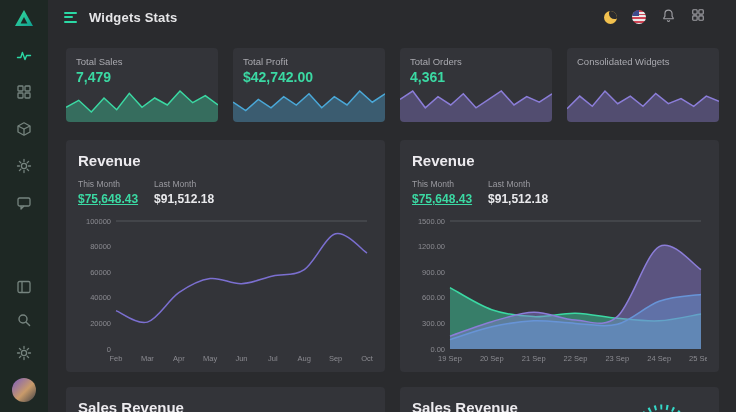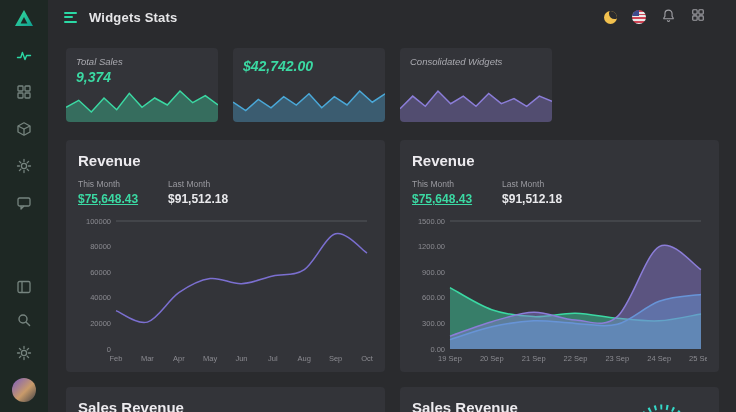--- a/index.html
+++ b/index.html
@@ -33,30 +33,30 @@
   .moon::after{content:"";position:absolute;left:5px;top:-3px;width:11px;height:11px;border-radius:50%;background:#2a2b2e;}
   .flag{width:14px;height:14px;border-radius:50%;position:relative;overflow:hidden;
     background:repeating-linear-gradient(180deg,#cf4455 0 1.8px,#e9e9e9 1.8px 3.6px);}
   .flag::after{content:"";position:absolute;left:0;top:0;width:7px;height:6px;background:#3e4a8c;}
 
   
   .content{padding:14px 17px 0 18px;flex:1;min-height:0;}
   .card{background:#333439;border-radius:4px;}
   .stats{display:grid;grid-template-columns:repeat(4,1fr);gap:15px;}
   .stat-card{height:74px;display:flex;flex-direction:column;overflow:hidden;}
-  .stat-meta{padding:8px 10px 0;font-style:italic;}
+  .stat-meta{padding:8px 10px 0;}
   .stat-label{font-size:9.5px;color:#aaaab0;}
   .stat-value{font-size:14px;font-weight:700;color:#3bd9a3;margin-top:2px;}
   .spark{margin-top:auto;height:34px;}
   .spark svg{display:block;}
 
   .charts{display:grid;grid-template-columns:1fr 1fr;gap:15px;margin-top:18px;}
   .rev-card{padding:12px 12px 8px;}
   .card-title{font-size:15px;font-weight:700;color:#eceaee;}
-  .rev-sub{display:flex;gap:30px;margin-top:10px;}
+  .rev-sub{display:flex;gap:16px;margin-top:10px;}
   .sub-label{font-size:8.5px;color:#9a9aa0;}
   .sub-value{font-size:12px;font-weight:700;margin-top:3px;color:#e9e9ec;}
   .green{color:#3bd9a3;text-decoration:underline;}
   .chart-lg{height:150px;margin-top:8px;}
   .chart-lg svg{display:block;}
   svg text{font-family:"Liberation Sans",sans-serif;font-size:7.5px;fill:#8b8b91;}
 
   .bottom{display:grid;grid-template-columns:1fr 1fr;gap:15px;margin-top:15px;}
   .bottom-card{padding:12px;height:90px;display:flex;justify-content:space-between;overflow:hidden;}
   .gauge{width:90px;height:66px;margin-top:-4px;overflow:hidden;}
@@ -165,37 +165,50 @@
         </span>
       </div>
     </header>
 
     <main class="content">
 
       <div class="stats">
         <div class="card stat-card">
           <div class="stat-meta">
             <div class="stat-label">Total Sales</div>
-            <div class="stat-value">9,374</div>
+            <div class="stat-value">7,479</div>
           </div>
           <div class="spark">
               <svg width="152" height="34">
                 <path d="M0 19.3 L12.7 12.3 L25.3 24 L38 10 L50.7 21.7 L63.3 5.3 L76 19.3 L88.7 10 L101.3 17 L114 3 L126.7 14.7 L139.3 7.7 L152 17 L152 34 L0 34 Z" fill="#3bd9a3" fill-opacity="0.35"></path>
                 <path d="M0 19.3 L12.7 12.3 L25.3 24 L38 10 L50.7 21.7 L63.3 5.3 L76 19.3 L88.7 10 L101.3 17 L114 3 L126.7 14.7 L139.3 7.7 L152 17" fill="none" stroke="#3bd9a3" stroke-width="1.5"></path>
               </svg>
             </div>
         </div>
         <div class="card stat-card">
           <div class="stat-meta">
+            <div class="stat-label">Total Profit</div>
             <div class="stat-value">$42,742.00</div>
           </div>
           <div class="spark">
               <svg width="152" height="34">
                 <path d="M0 14.2 L12.7 22.6 L25.3 11.4 L38 19.8 L50.7 8.6 L63.3 17 L76 5.8 L88.7 19.8 L101.3 8.6 L114 17 L126.7 3 L139.3 14.2 L152 5.8 L152 34 L0 34 Z" fill="#4aa8d8" fill-opacity="0.35"></path>
                 <path d="M0 14.2 L12.7 22.6 L25.3 11.4 L38 19.8 L50.7 8.6 L63.3 17 L76 5.8 L88.7 19.8 L101.3 8.6 L114 17 L126.7 3 L139.3 14.2 L152 5.8" fill="none" stroke="#4aa8d8" stroke-width="1.5"></path>
+              </svg>
+            </div>
+        </div>
+        <div class="card stat-card">
+          <div class="stat-meta">
+            <div class="stat-label">Total Orders</div>
+            <div class="stat-value">4,361</div>
+          </div>
+          <div class="spark">
+              <svg width="152" height="34">
+                <path d="M0 11.4 L12.7 3 L25.3 19.8 L38 8.6 L50.7 17 L63.3 5.8 L76 19.8 L88.7 11.4 L101.3 3 L114 17 L126.7 8.6 L139.3 14.2 L152 5.8 L152 34 L0 34 Z" fill="#8b7dd8" fill-opacity="0.35"></path>
+                <path d="M0 11.4 L12.7 3 L25.3 19.8 L38 8.6 L50.7 17 L63.3 5.8 L76 19.8 L88.7 11.4 L101.3 3 L114 17 L126.7 8.6 L139.3 14.2 L152 5.8" fill="none" stroke="#8b7dd8" stroke-width="1.5"></path>
               </svg>
             </div>
         </div>
         <div class="card stat-card">
           <div class="stat-meta">
             <div class="stat-label">Consolidated Widgets</div>
           </div>
           <div class="spark">
               <svg width="152" height="34">
                 <path d="M0 20.8 L12.7 8.1 L25.3 18.3 L38 3 L50.7 15.7 L63.3 8.1 L76 18.3 L88.7 5.5 L101.3 15.7 L114 10.6 L126.7 18.3 L139.3 8.1 L152 13.2 L152 34 L0 34 Z" fill="#8b7dd8" fill-opacity="0.35"></path>

